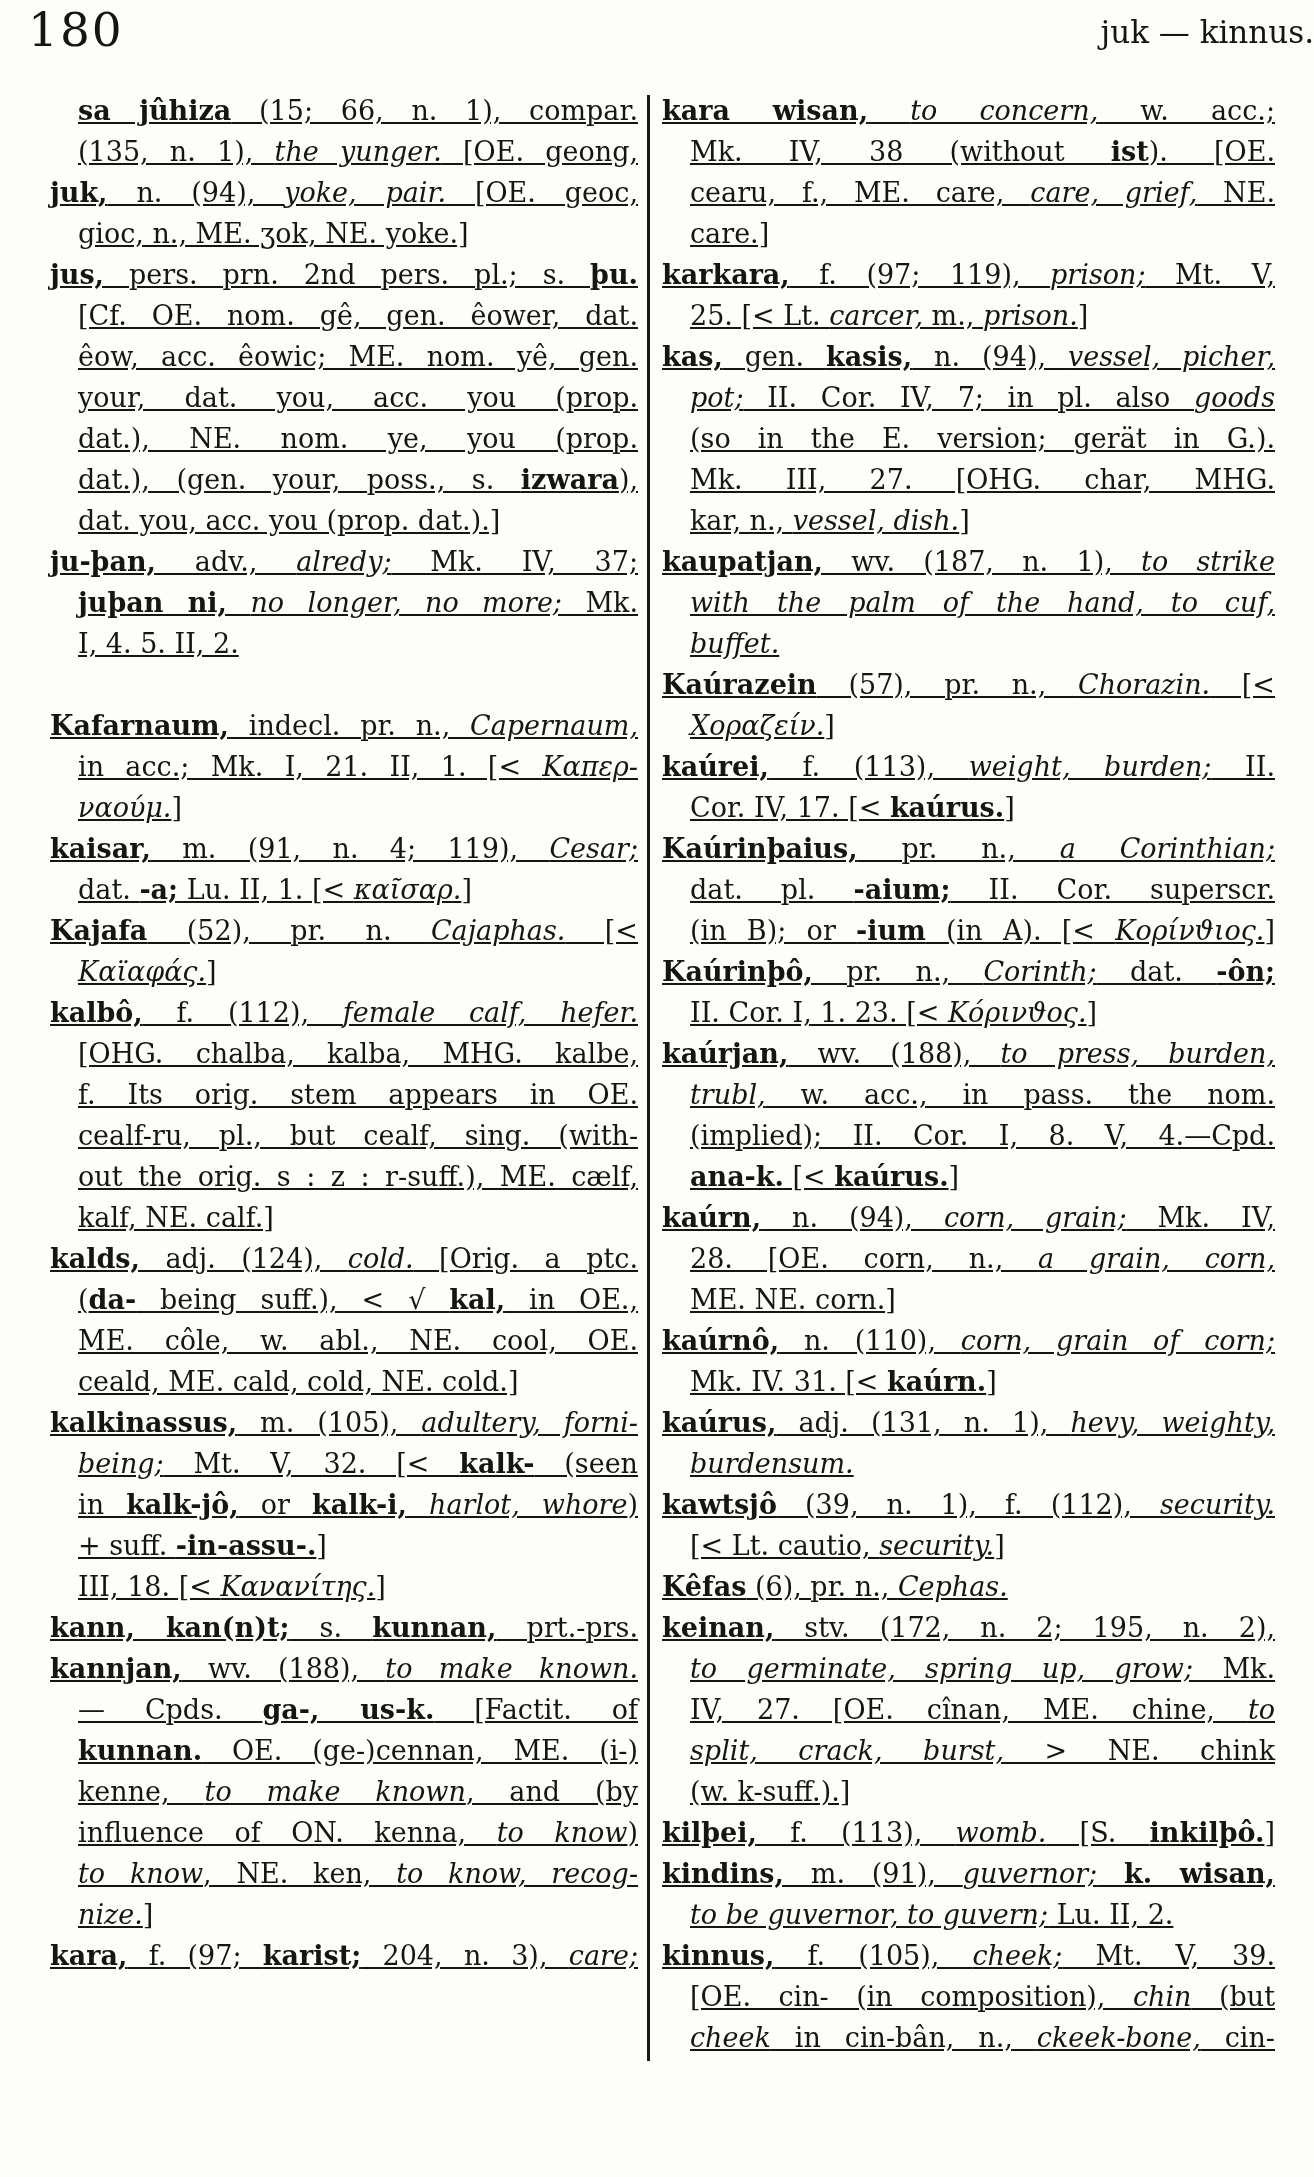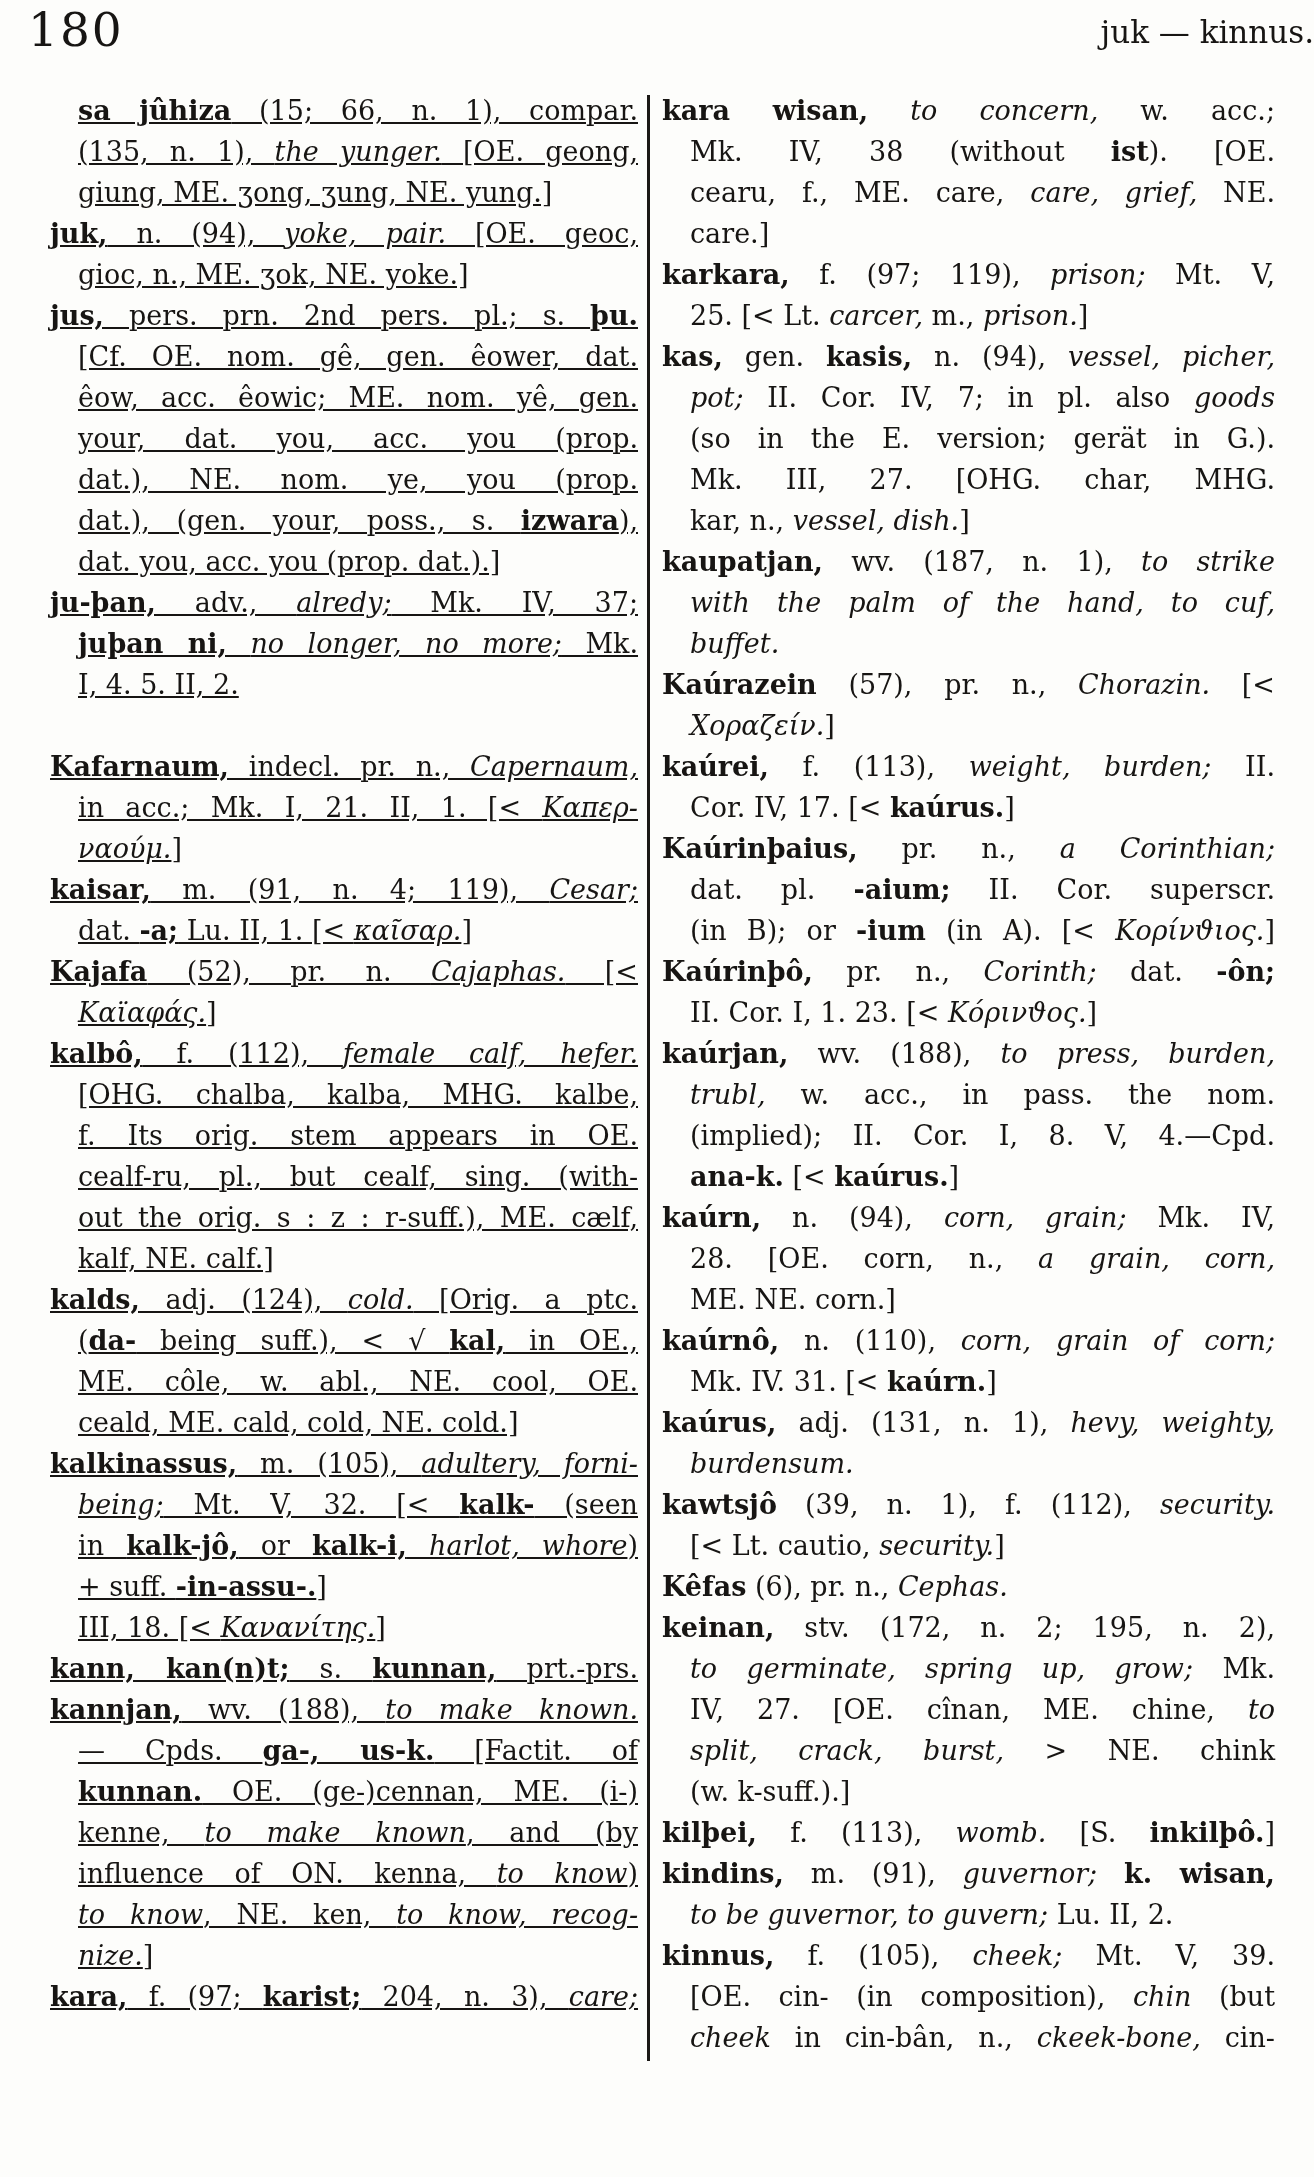--- a/index.html
+++ b/index.html
@@ -8,41 +8,40 @@
     background:#fdfdfb;color:#171513;
     font-family:"DejaVu Serif","Liberation Serif",serif;
     overflow:hidden;
   }
   .page{position:absolute;inset:0;padding-left:28px;}
   .hdr-num{position:absolute;left:28px;top:2px;font-size:47px;letter-spacing:2px;}
   .hdr-title{position:absolute;left:0;right:0;top:14px;text-align:right;font-size:31px;}
   .divider{position:absolute;left:647px;top:95px;width:3px;height:1966px;background:#1b1916;}
   .col{position:absolute;top:90px;font-size:27px;line-height:41px;}
   #left-col{left:50px;width:588px;text-decoration:underline;}
-  #right-col{left:662px;width:613px;}
+  #right-col{left:662px;width:613px;text-decoration:underline;}
   .entry{margin:0;}
   .entry.gap{margin-top:41px;}
   .line{text-align:left;}
   .line.jl{text-align:justify;text-align-last:justify;}
   .line.cont{margin-left:28px;}
   .b{font-weight:bold;}
   .i{font-style:italic;}
 </style>
 </head>
 <body>
 
 <div class="page">
   <div class="hdr-num">180</div>
   <div class="hdr-title">juk — kinnus.</div>
   <div class="divider"></div>
   <div class="col" id="left-col">
       <div class="entry">
         <div class="line cont jl"><span class="b">sa jûhiza</span><span> (15; 66, n. 1), compar.</span></div>
         <div class="line cont jl"><span>(135, n. 1), </span><span class="i">the yunger.</span><span> [OE. geong,</span></div>
-        <div class="line cont"><span>giung, ME. ʒong, ʒung, NE. yung.]</span></div>
       </div>
       <div class="entry">
         <div class="line jl"><span class="b">juk,</span><span> n. (94), </span><span class="i">yoke, pair.</span><span> [OE. geoc,</span></div>
         <div class="line cont"><span>gioc, n., ME. ʒok, NE. yoke.]</span></div>
       </div>
       <div class="entry">
         <div class="line jl"><span class="b">jus,</span><span> pers. prn. 2nd pers. pl.; s. </span><span class="b">þu.</span></div>
         <div class="line cont jl"><span>[Cf. OE. nom. gê, gen. êower, dat.</span></div>
         <div class="line cont jl"><span>êow, acc. êowic; ME. nom. yê, gen.</span></div>
         <div class="line cont jl"><span>your, dat. you, acc. you (prop.</span></div>

